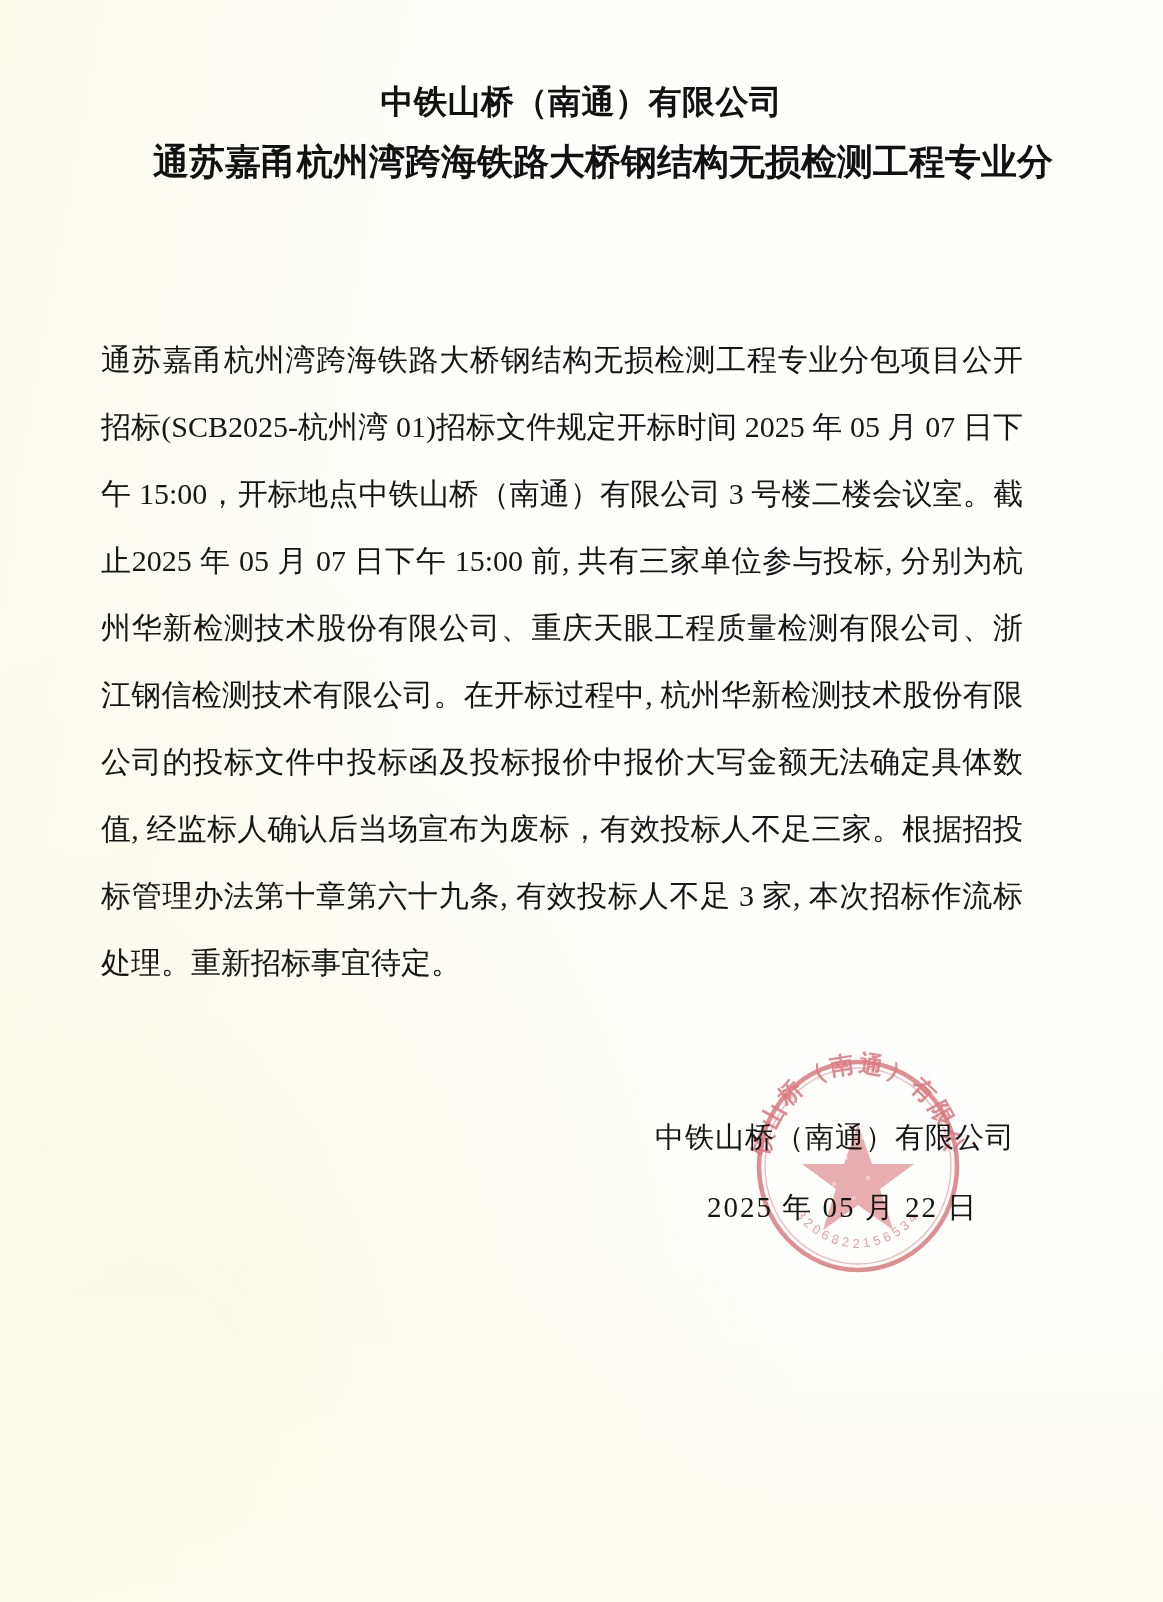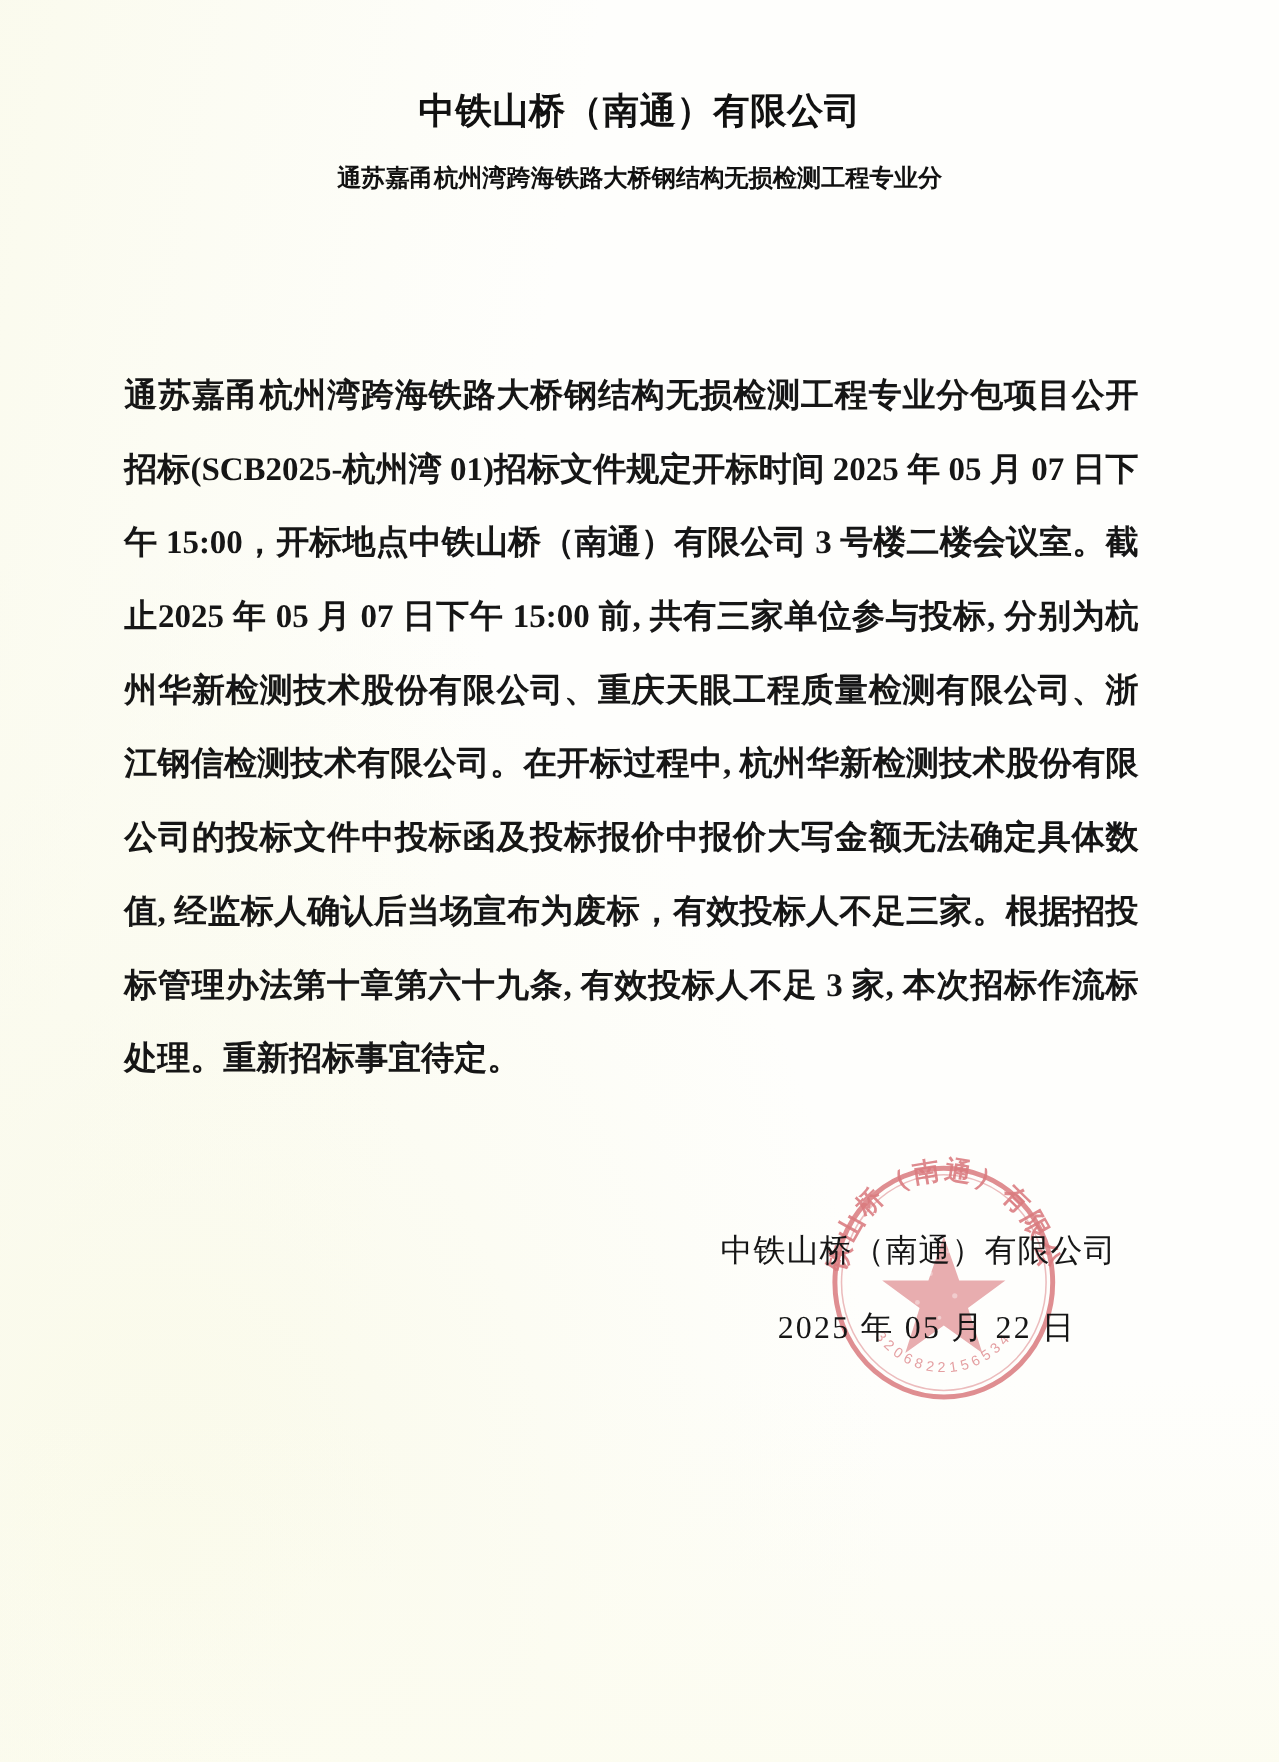--- a/index.html
+++ b/index.html
@@ -44,31 +44,31 @@
   .title-line {
     font-weight: bold;
     font-size: 33px;
     line-height: 60px;
     text-align: center;
     letter-spacing: 0.5px;
     color: #111;
     white-space: nowrap;
   }
   .title-line.wide {
-    font-size: 22px;
+    font-size: 36px;
     letter-spacing: 0px;
+    text-align: right;
   }
 
   
   .body-block {
     position: absolute;
-    left: 113px;
+    left: 101px;
     top: 296px;
     width: 922px;
-    font-weight: bold;
   }
   .body-para {
     font-size: 30px;
     line-height: 67px;
     text-align: justify;
     text-align-last: left;
     text-justify: inter-character;
     color: #161616;
     letter-spacing: 0px;
   }

